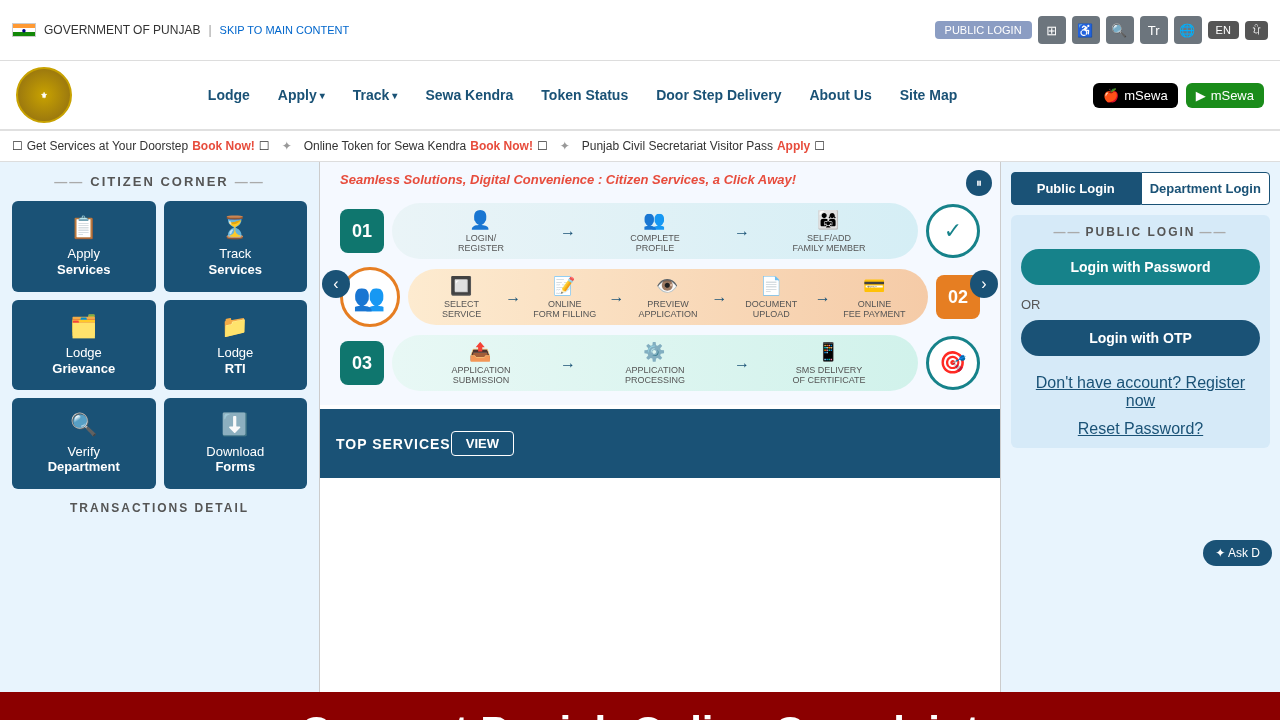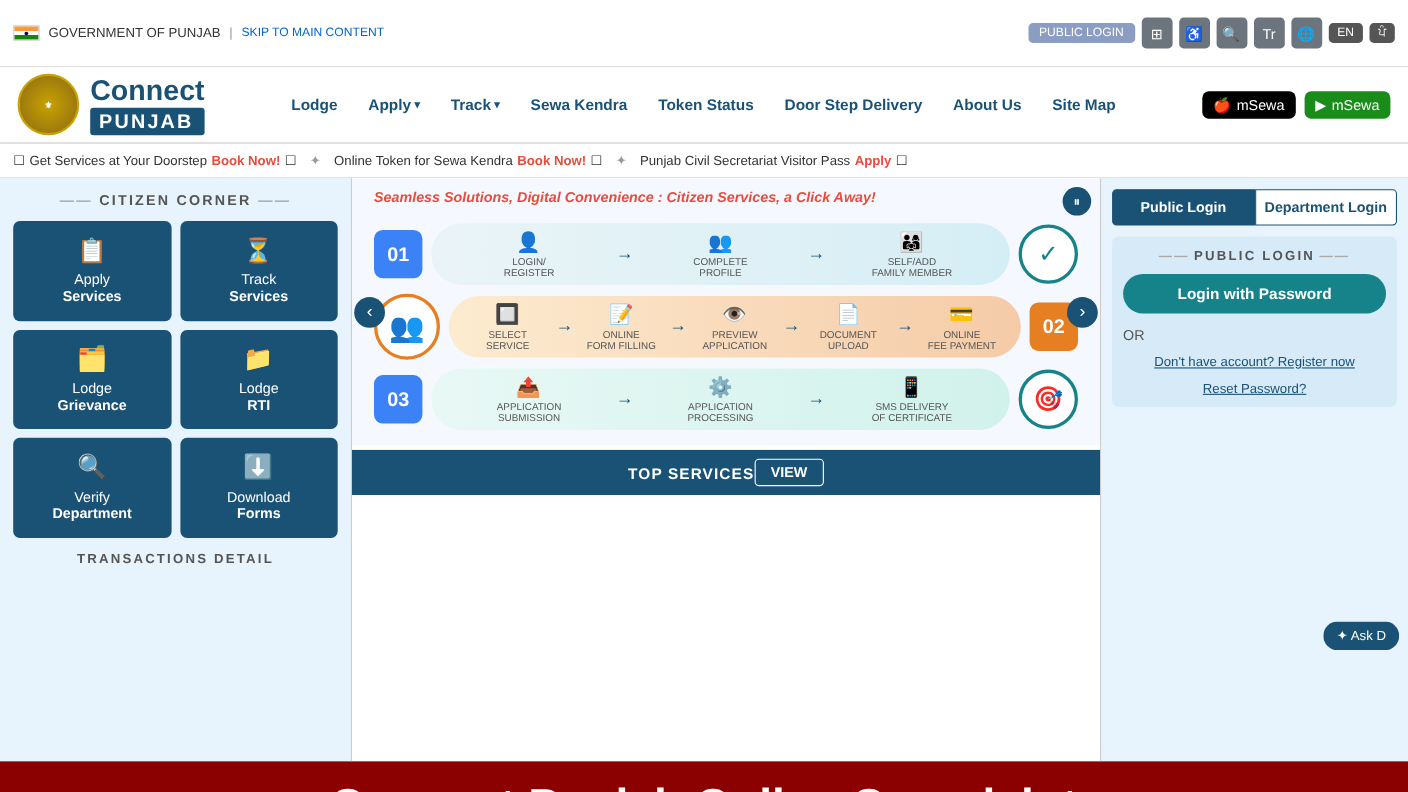--- a/index.html
+++ b/index.html
@@ -204,21 +204,21 @@
     .steps-container { display: flex; flex-direction: column; gap: 8px; padding: 4px 0; }
     .step-row { display: flex; align-items: center; gap: 8px; }
 
     .step-num {
       width: 44px; height: 44px;
       border-radius: 8px;
       display: flex; align-items: center; justify-content: center;
       font-size: 18px; font-weight: bold; color: #fff;
       flex-shrink: 0;
     }
-    .step-num.teal { background: #3b82f6; }
+    .step-num.teal { background: #0f766e; }
     .step-num.orange { background: #e67e22; }
 
     .step-chain {
       flex: 1;
       display: flex; align-items: center;
       background: linear-gradient(to right, #eaf4f7, #d5eef5);
       border-radius: 30px;
       padding: 6px 14px;
       gap: 4px;
     }
@@ -258,22 +258,22 @@
     }
     .prev-btn { left: 2px; }
     .next-btn { right: 2px; }
 
     
     .top-services-bar {
       background: #1a5276;
       color: #fff;
       display: flex;
       align-items: center;
-      justify-content: center;
-      padding: 8px 16px;
+      justify-content: flex-start;
+      padding: 22px 16px;
       margin-top: 4px;
     }
     .top-services-bar .label { font-size: 14px; font-weight: bold; letter-spacing: 1px; }
     .view-btn { background: transparent; border: 1px solid #fff; color: #fff; padding: 4px 14px; border-radius: 4px; cursor: pointer; font-size: 13px; font-weight: bold; }
 
     
     .right-panel {
       width: 280px;
       min-width: 280px;
       background: #e8f4fd;
@@ -322,21 +322,21 @@
     .or-text {
       text-align: left;
       color: #555;
       font-size: 13px;
       margin: 4px 0;
     }
     .login-btn.otp { background: #1a5276; margin-top: 4px; }
 
     .register-link {
       text-align: center;
-      font-size: 12px;
+      font-size: 16px;
       color: #1a5276;
       margin-top: 10px;
       text-decoration: underline;
       cursor: pointer;
       display: block;
     }
 
     .whats-new-section { margin-top: 12px; }
     .whats-new-title {
       text-align: center;
@@ -346,21 +346,21 @@
       font-weight: bold;
       margin-bottom: 6px;
     }
     .whats-new-title::before, .whats-new-title::after { content: '——'; color: #aaa; margin: 0 4px; }
     .whats-new-item { font-size: 12px; color: #333; padding: 4px 0; border-bottom: 1px solid #ccc; cursor: pointer; }
 
     
     .ask-bot {
       position: fixed;
       right: 8px;
-      bottom: 129px;
+      bottom: 154px;
       background: #1a5276;
       color: #fff;
       border: none;
       border-radius: 20px;
       padding: 6px 12px;
       font-size: 12px;
       cursor: pointer;
       display: flex; align-items: center; gap: 4px;
     }
 
@@ -407,24 +407,20 @@
     <button class="top-icon-btn">Tr</button>
     <button class="top-icon-btn">🌐</button>
     <button class="lang-btn">EN</button>
     <button class="lang-btn">ਪੰ</button>
   </div>
 </div>
 
 <div class="header">
   <div class="logo-area">
     <div class="logo-circle">⚜</div>
-    <div class="brand-text">
-      <span class="brand-connect">Connect</span>
-      <span class="brand-punjab">PUNJAB</span>
-    </div>
   </div>
   <nav class="nav">
     <a class="nav-item">Lodge</a>
     <a class="nav-item">Apply <span class="chevron">▾</span></a>
     <a class="nav-item">Track <span class="chevron">▾</span></a>
     <a class="nav-item">Sewa Kendra</a>
     <a class="nav-item">Token Status</a>
     <a class="nav-item">Door Step Delivery</a>
     <a class="nav-item">About Us</a>
     <a class="nav-item">Site Map</a>
@@ -586,20 +582,21 @@
   <div class="right-panel">
     <div class="login-tabs">
       <div class="login-tab active">Public Login</div>
       <div class="login-tab">Department Login</div>
     </div>
 
     <div class="public-login-section">
       <div class="public-login-title">PUBLIC LOGIN</div>
       <button class="login-btn">Login with Password</button>
       <div class="or-text">OR</div>
+      <button class="login-btn otp">Login with OTP</button>
       <a class="register-link">Don't have account? Register now</a>
       <a class="register-link">Reset Password?</a>
     </div>
 
   </div>
 </div>
 
 <button class="ask-bot">✦ Ask D</button>
 
 <div class="bottom-banner">

